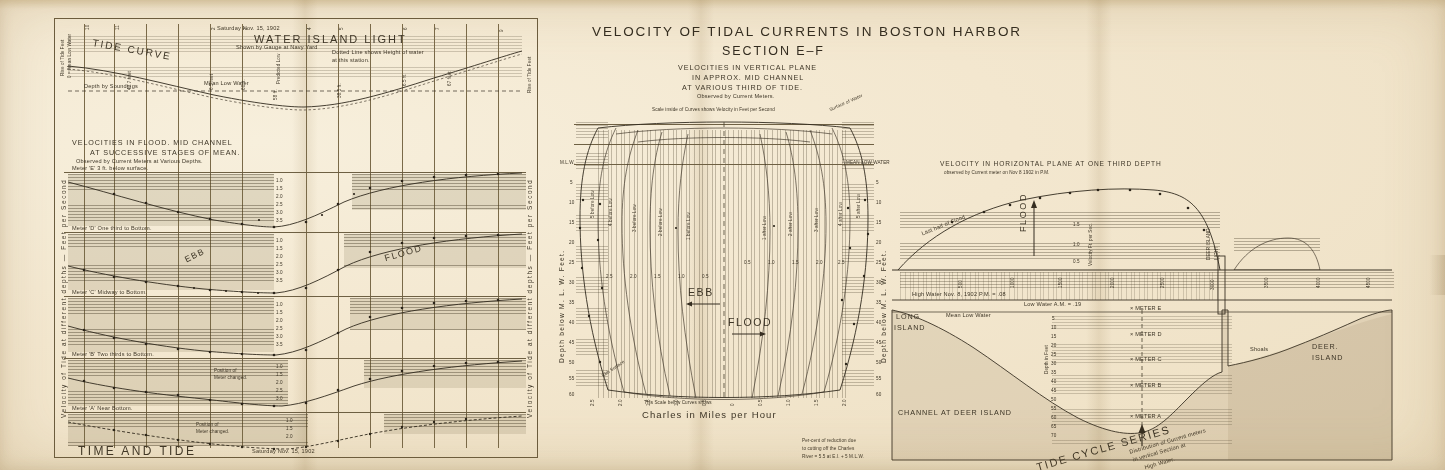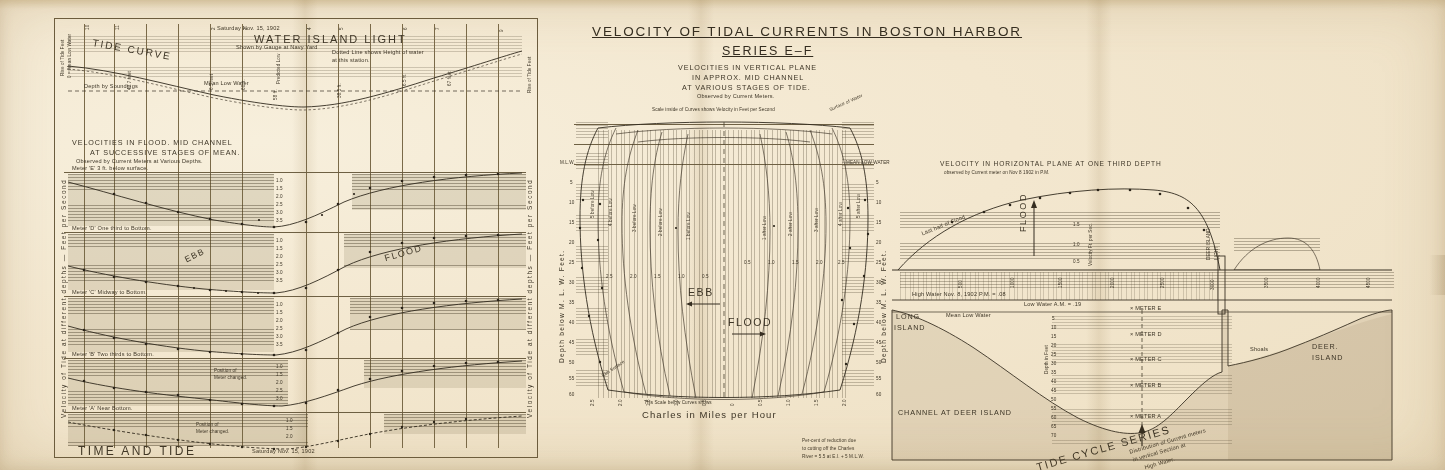--- a/index.html
+++ b/index.html
@@ -15,21 +15,21 @@
         background:linear-gradient(to right,rgba(150,120,70,0),rgba(140,110,60,.13),rgba(150,120,70,0));}
   .edge-tear{position:absolute;right:0;top:255px;width:16px;height:40px;
         background:linear-gradient(to left,rgba(120,95,55,.18),rgba(120,95,55,0));}
   .vignette{position:absolute;inset:0;pointer-events:none;
         box-shadow:inset 0 0 60px rgba(150,115,60,.22), inset 0 0 14px rgba(120,90,45,.18);}
   .topband{position:absolute;left:0;right:0;top:0;height:9px;background:linear-gradient(to bottom,#e6d7b6,rgba(230,215,182,0));}
   .botband{position:absolute;left:0;right:0;bottom:0;height:22px;background:linear-gradient(to top,#ece0c4,rgba(236,224,196,0));}
 
   
   .ink{position:absolute;color:#3d3526;white-space:nowrap;letter-spacing:.4px;}
-  .ttl{font-size:13.5px;letter-spacing:1.9px;color:#332c20;text-decoration:underline;}
+  .ttl{font-size:13.5px;letter-spacing:1.9px;color:#332c20;}
   .smallcap{font-size:7.2px;letter-spacing:.9px;}
   .tiny{font-size:5.6px;letter-spacing:.2px;}
   .tinier{font-size:4.6px;letter-spacing:.1px;}
   .rot90{transform-origin:0 0;transform:rotate(-90deg);}
 
   
   .panel{position:absolute;}
   .frame{position:absolute;border:1px solid #6b5c3e;}
   .hline{position:absolute;height:0;border-top:1px solid #6e6043;}
   .vline{position:absolute;width:0;border-left:1px solid #7a6a49;}
@@ -54,24 +54,24 @@
 
 <div id="sheet">
   <div class="topband"></div>
   <div class="botband"></div>
   <div class="fold" style="left:292px"></div>
   <div class="fold" style="left:688px"></div>
   <div class="fold" style="left:1086px"></div>
   <div class="edge-tear"></div>
 
   <div class="ink ttl" style="left:592px;top:24px">VELOCITY  OF  TIDAL  CURRENTS  IN  BOSTON  HARBOR</div>
-  <div class="ink ttl" style="left:722px;top:44px;font-size:12.5px">SERIES   E–F</div>
+  <div class="ink ttl" style="left:722px;top:44px;font-size:12.5px">SECTION   E–F</div>
   <div class="ink smallcap" style="left:678px;top:63px">VELOCITIES IN VERTICAL PLANE</div>
   <div class="ink smallcap" style="left:692px;top:73px">IN APPROX. MID CHANNEL</div>
-  <div class="ink smallcap" style="left:682px;top:83px">AT VARIOUS STAGES OF TIDE.</div>
+  <div class="ink smallcap" style="left:682px;top:83px">AT VARIOUS THIRD OF TIDE.</div>
   <div class="ink tiny" style="left:697px;top:93px">Observed by Current Meters.</div>
 
   <div class="panel" style="left:54px;top:18px;width:482px;height:438px">
     <div class="frame" style="left:0;top:0;width:482px;height:438px"></div>
 
     <div class="hatch" style="left:14px;top:18px;width:454px;height:42px;opacity:.55"></div>
 
     <div class="vline" style="left:30px;top:6px;height:424px"></div>
     <div class="vline" style="left:60px;top:6px;height:424px"></div>
     <div class="vline" style="left:92px;top:6px;height:424px"></div>

